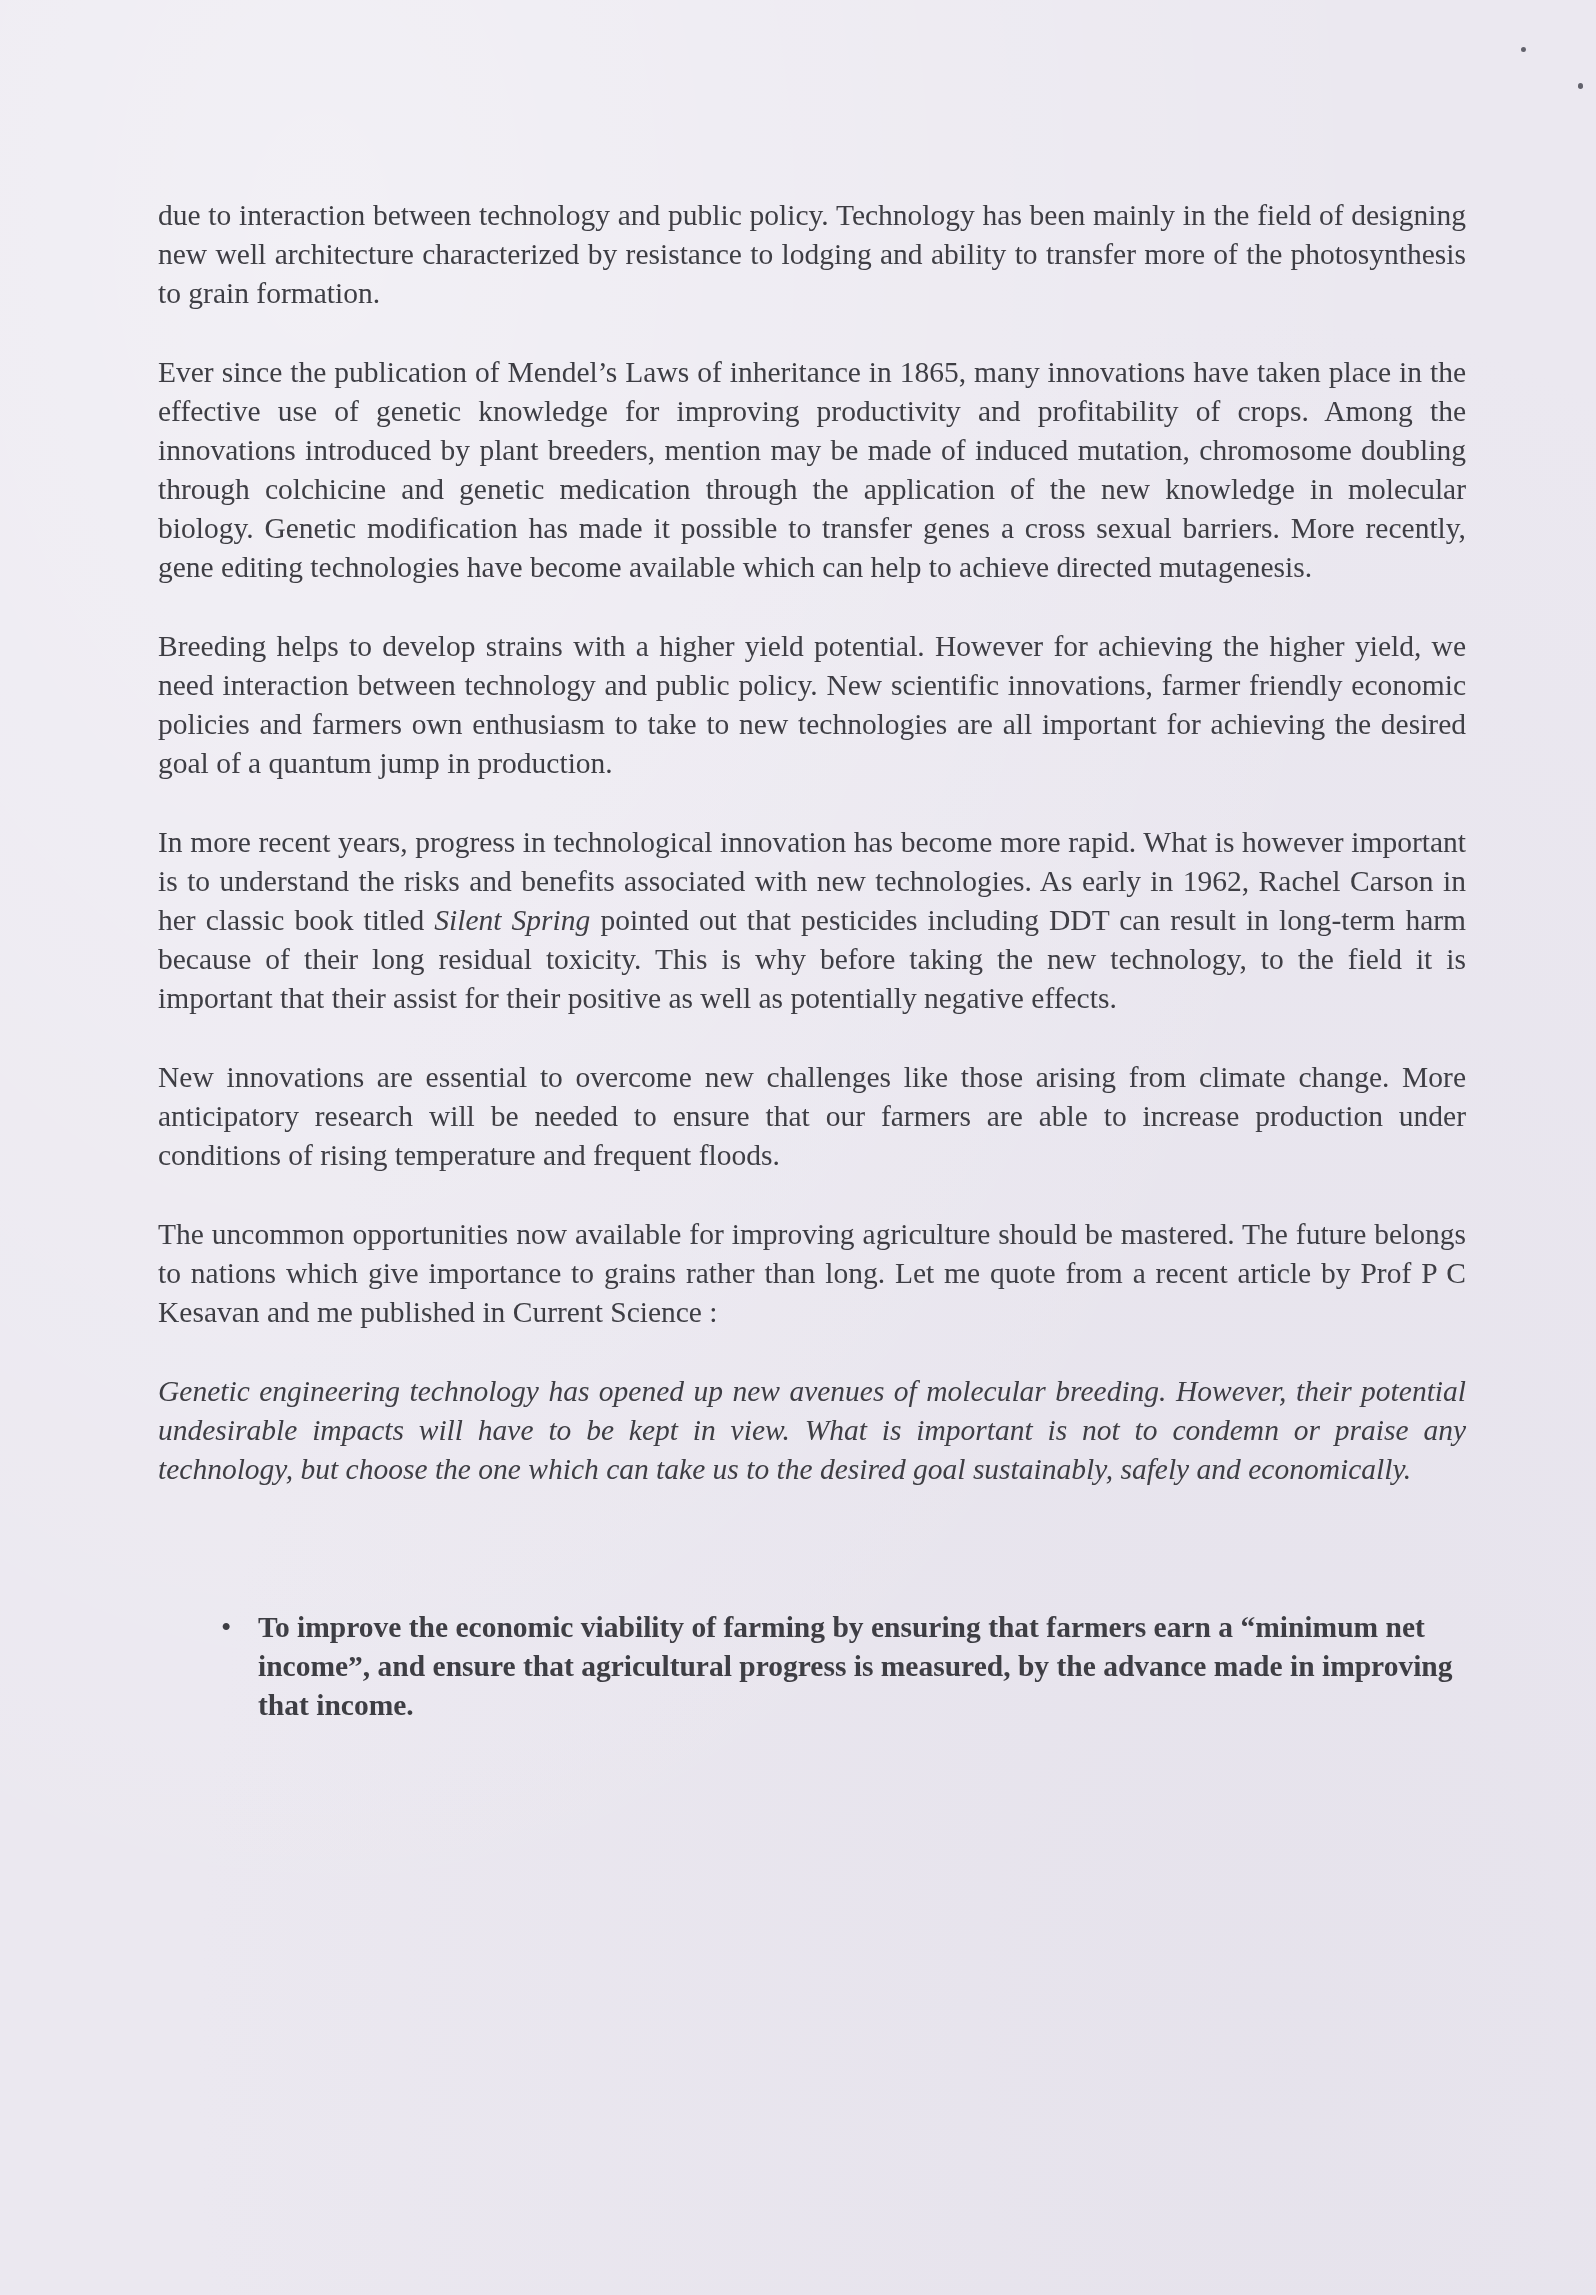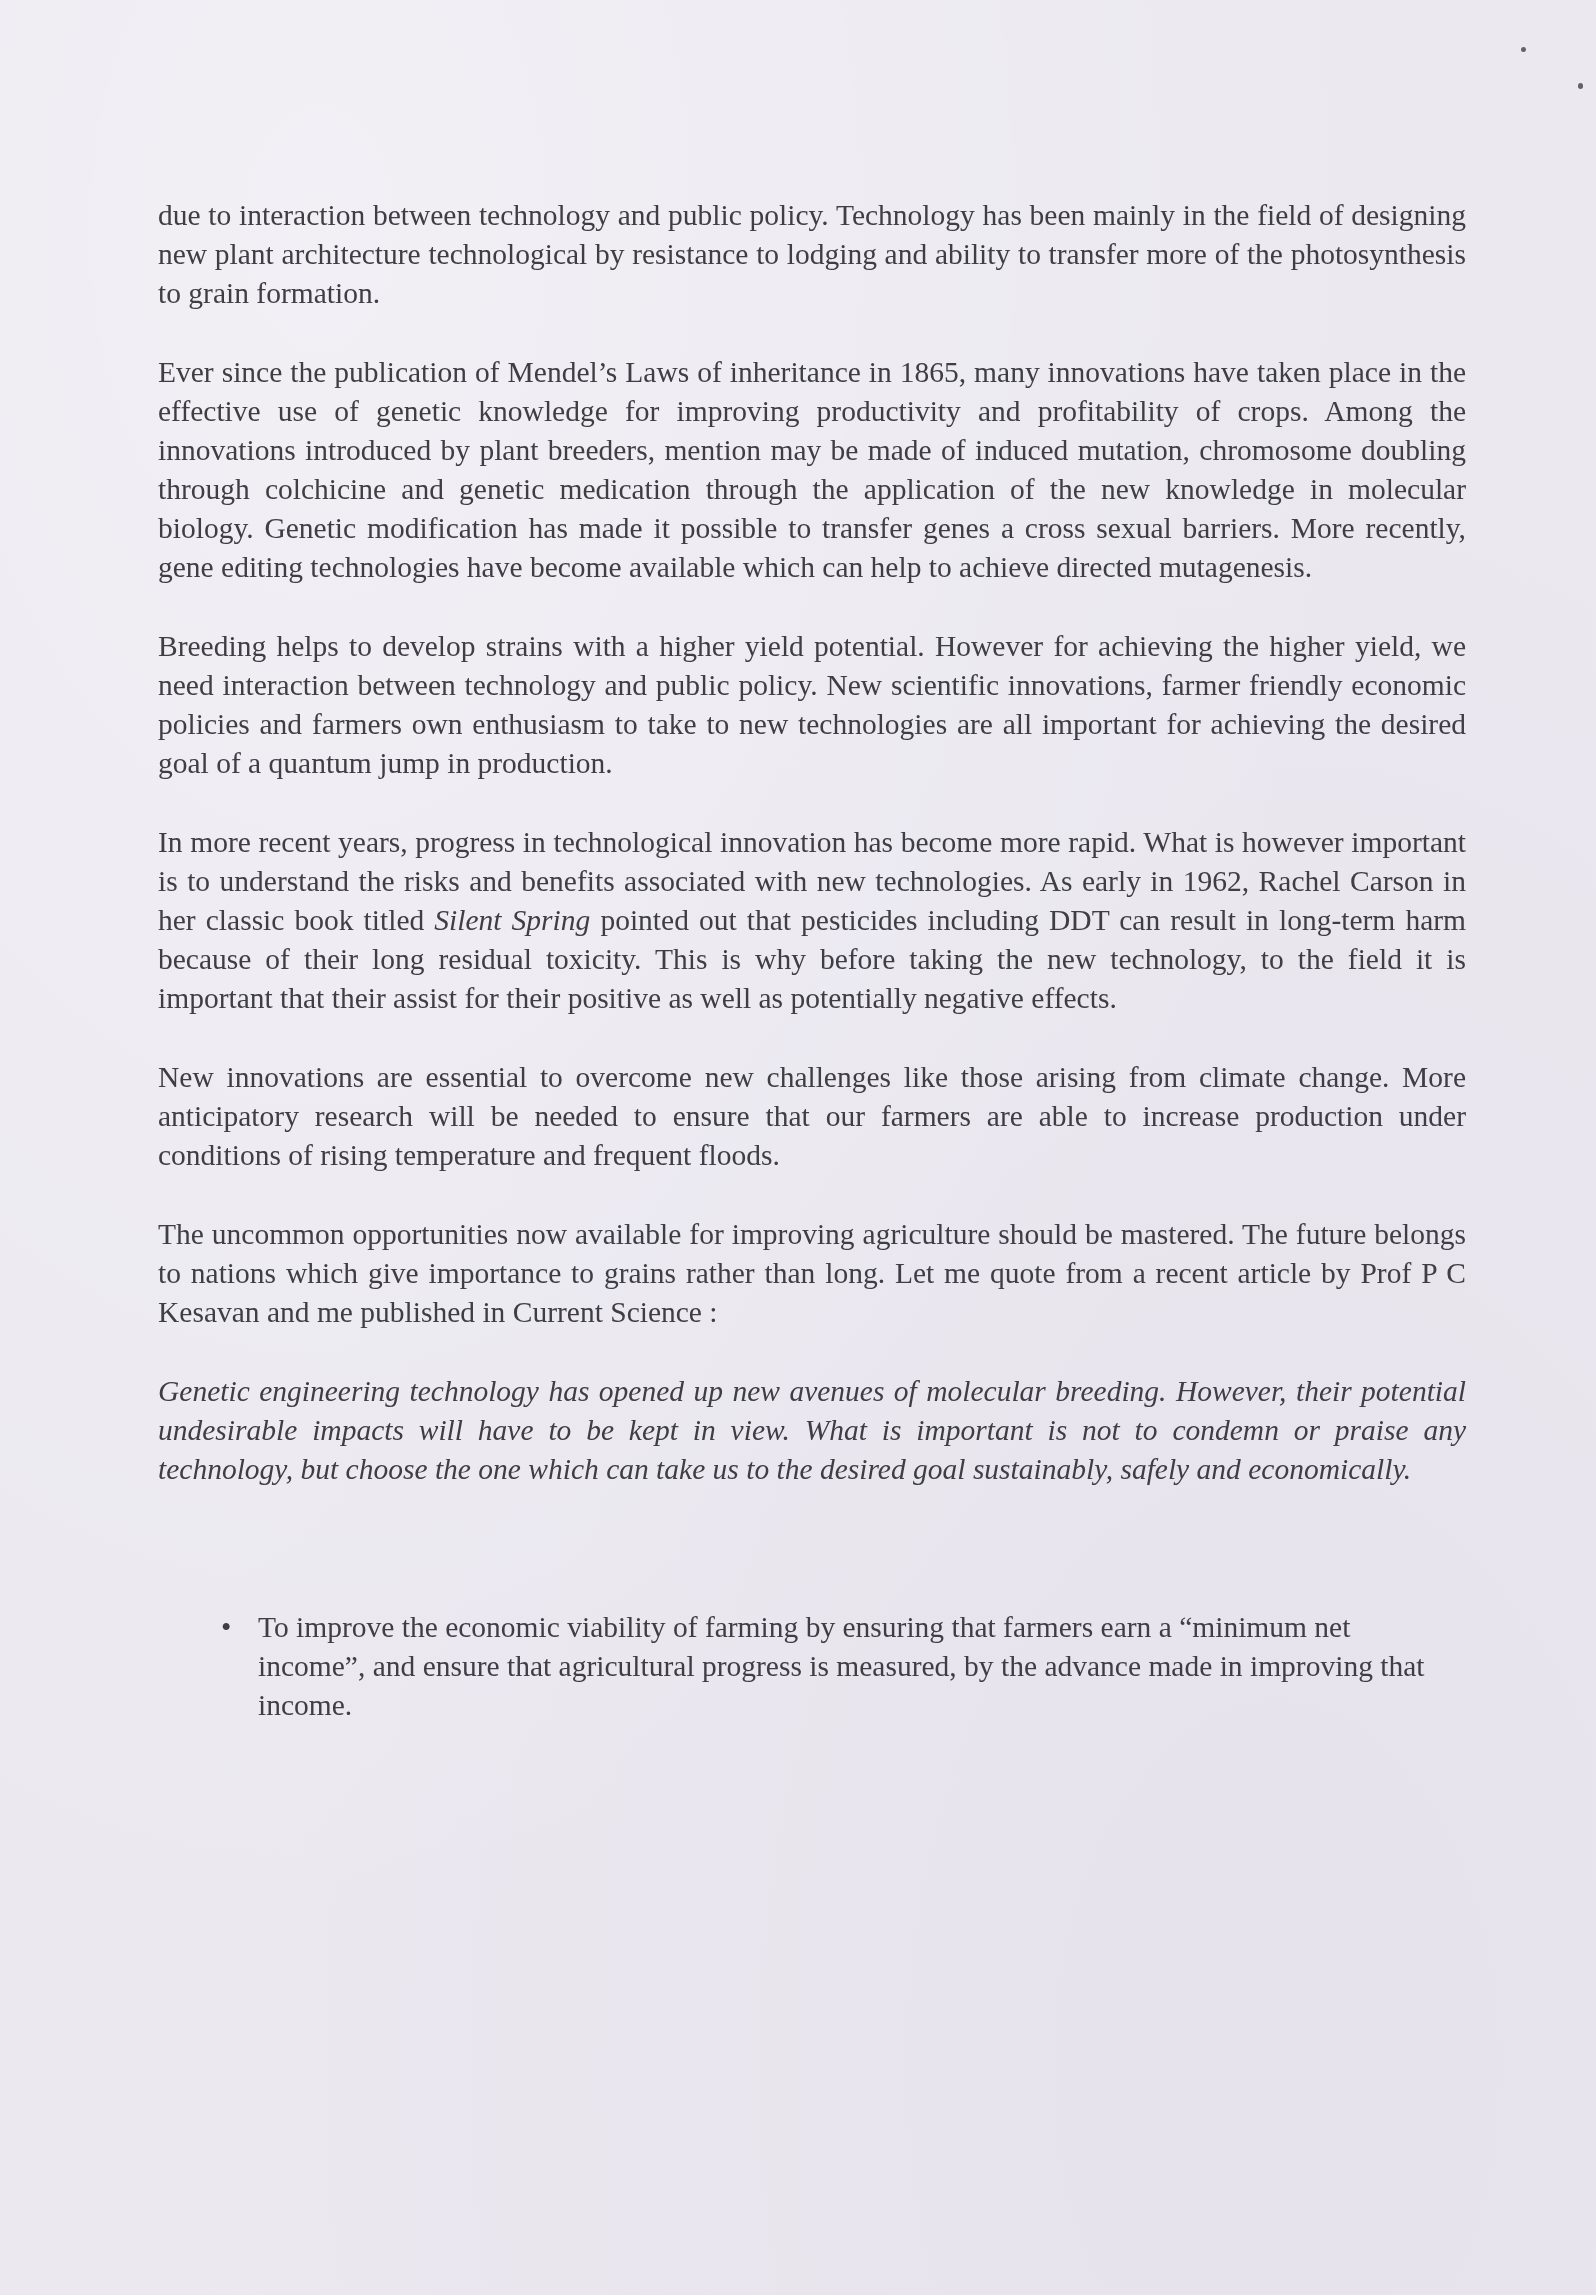--- a/index.html
+++ b/index.html
@@ -70,32 +70,33 @@
     }
     ul.goals li .bullet {
       position: absolute;
       left: -37px;
       top: 0;
       font-size: 29.5px;
     }
     ul.goals li .goal-text {
       display: block;
       width: 1205px;
+      font-weight: bold;
     }
   </style>
 </head>
 <body>
 
 <div class="page">
   <span class="speck s1"></span>
   <span class="speck s2"></span>
 
   <div class="content">
 
-    <p class="para last-line-left">due to interaction between technology and public policy. Technology has been mainly in the field of designing new plant architecture technological by resistance to lodging and ability to transfer more of the photosynthesis to grain formation.</p>
+    <p class="para last-line-left">due to interaction between technology and public policy. Technology has been mainly in the field of designing new well architecture characterized by resistance to lodging and ability to transfer more of the photosynthesis to grain formation.</p>
     <div class="gap"></div>
 
     <p class="para last-line-left">Ever since the publication of Mendel’s Laws of inheritance in 1865, many innovations have taken place in the effective use of genetic knowledge for improving productivity and profitability of crops. Among the innovations introduced by plant breeders, mention may be made of induced mutation, chromosome doubling through colchicine and genetic medication through the application of the new knowledge in molecular biology. Genetic modification has made it possible to transfer genes a cross sexual barriers. More recently, gene editing technologies have become available which can help to achieve directed mutagenesis.</p>
     <div class="gap"></div>
 
     <p class="para last-line-left">Breeding helps to develop strains with a higher yield potential. However for achieving the higher yield, we need interaction between technology and public policy. New scientific innovations, farmer friendly economic policies and farmers own enthusiasm to take to new technologies are all important for achieving the desired goal of a quantum jump in production.</p>
     <div class="gap"></div>
 
     <p class="para last-line-left"><span>In more recent years, progress in technological innovation has become more rapid. What is however important is to understand the risks and benefits associated with new technologies. As early in 1962, Rachel Carson in her classic book titled </span><em class="title">Silent Spring</em><span> pointed out that pesticides including DDT can result in long-term harm because of their long residual toxicity.  This is why before taking the new technology, to the field it is important that their assist for their positive as well as potentially negative effects.</span></p>
     <div class="gap"></div>

